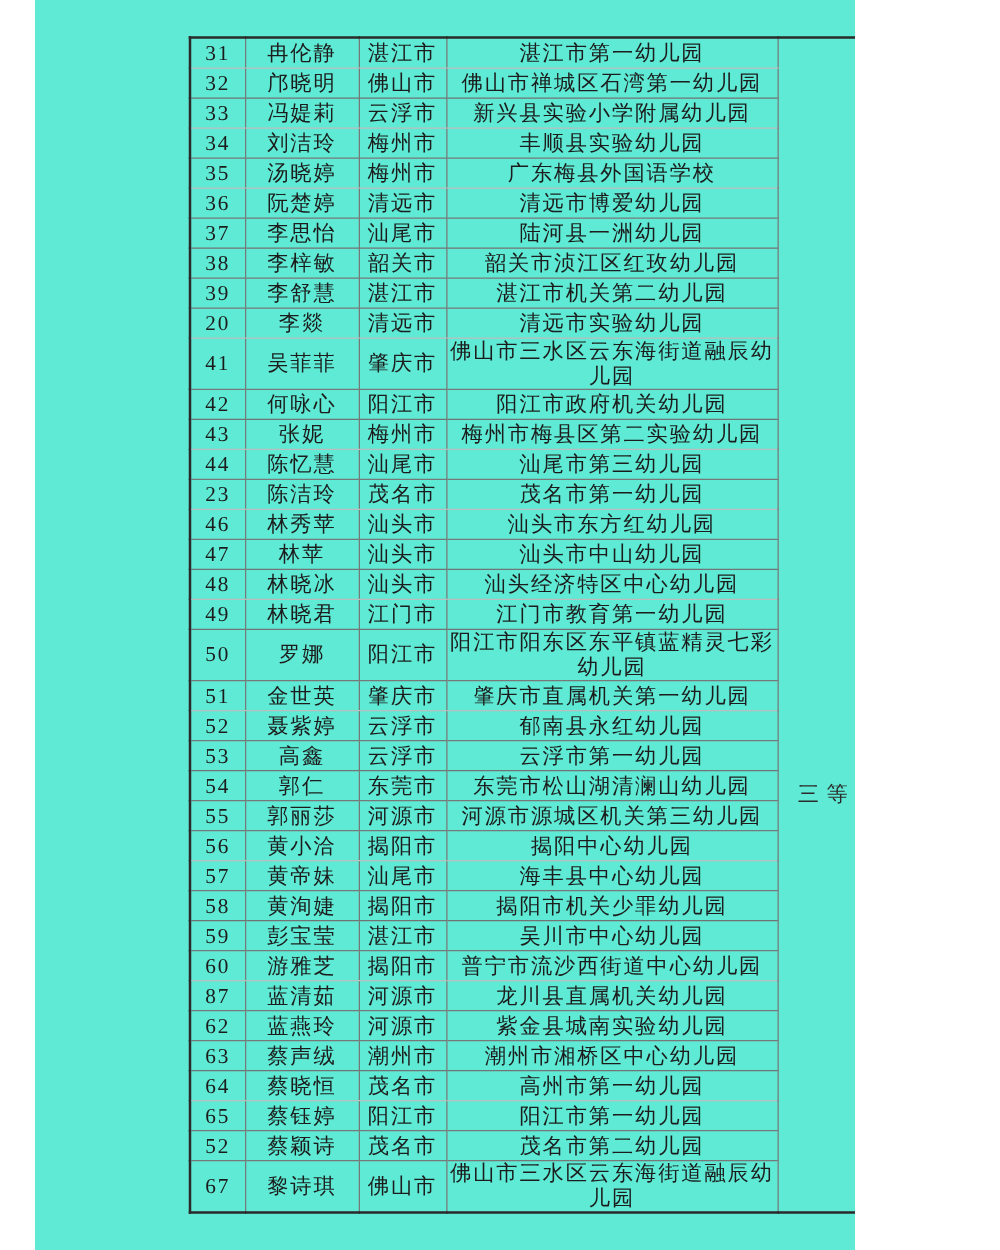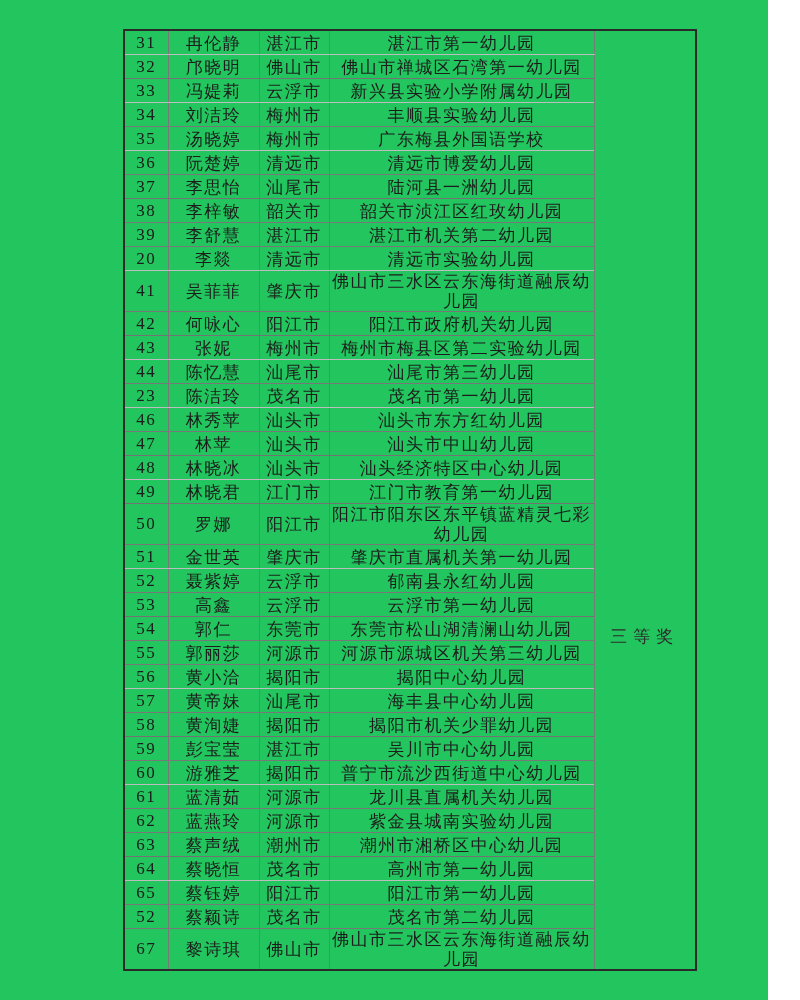--- a/index.html
+++ b/index.html
@@ -2,26 +2,27 @@
 <html><head>
 <meta charset="utf-8">
 <style>
   html, body {
     margin: 0;
     padding: 0;
     background: #ffffff;
   }
   .page {
     position: relative;
-    width: 768px;
+    width: 656px;
     height: 1000px;
-    background: #22c55e;
+    background: #5eead4;
     overflow: hidden;
     font-family: "DejaVu Serif", "Liberation Serif", serif;
     color: #1c1c1c;
+    margin-left: 28px;
   }
   table.award-table {
     position: absolute;
     left: 123px;
     top: 29px;
     width: 572px;
     border-collapse: collapse;
     table-layout: fixed;
     border: 2px solid #2a2a2a;
   }
@@ -250,21 +251,21 @@
           <td class="c-city">湛江市</td>
           <td class="c-org">吴川市中心幼儿园</td>
         </tr>
         <tr class="light">
           <td class="c-no">60</td>
           <td class="c-name">游雅芝</td>
           <td class="c-city">揭阳市</td>
           <td class="c-org">普宁市流沙西街道中心幼儿园</td>
         </tr>
         <tr>
-          <td class="c-no">61</td>
+          <td class="c-no">87</td>
           <td class="c-name">蓝清茹</td>
           <td class="c-city">河源市</td>
           <td class="c-org">龙川县直属机关幼儿园</td>
         </tr>
         <tr>
           <td class="c-no">62</td>
           <td class="c-name">蓝燕玲</td>
           <td class="c-city">河源市</td>
           <td class="c-org">紫金县城南实验幼儿园</td>
         </tr>

